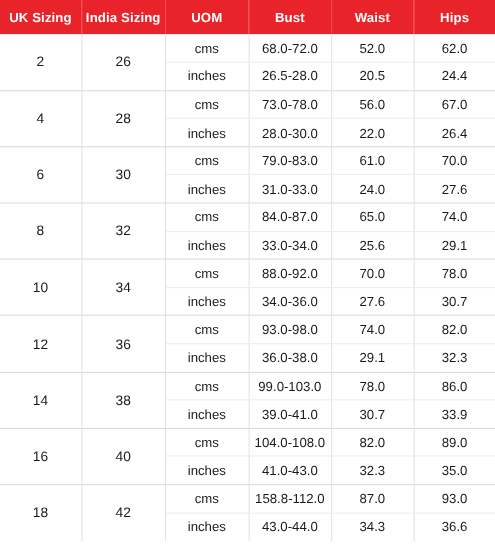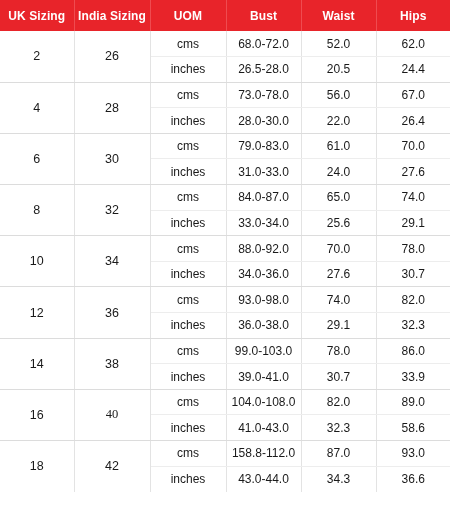--- a/index.html
+++ b/index.html
@@ -192,31 +192,31 @@
         <td class="measure">86.0</td>
       </tr>
       <tr class="row-inches group-end">
         <td class="measure">inches</td>
         <td class="measure">39.0-41.0</td>
         <td class="measure">30.7</td>
         <td class="measure">33.9</td>
       </tr>
       <tr class="row-cms">
         <td class="size-cell" rowspan="2" style="border-bottom: 1px solid rgb(220, 220, 220);">16</td>
-        <td class="size-cell" rowspan="2" style="border-bottom: 1px solid rgb(220, 220, 220); font-family: Liberation Serif, serif;">40</td>
+        <td class="size-cell" rowspan="2" style="border-bottom: 1px solid rgb(220, 220, 220);">40</td>
         <td class="measure">cms</td>
         <td class="measure">104.0-108.0</td>
         <td class="measure">82.0</td>
         <td class="measure">89.0</td>
       </tr>
       <tr class="row-inches group-end">
         <td class="measure">inches</td>
         <td class="measure">41.0-43.0</td>
         <td class="measure">32.3</td>
-        <td class="measure">58.6</td>
+        <td class="measure">35.0</td>
       </tr>
       <tr class="row-cms">
         <td class="size-cell" rowspan="2">18</td>
         <td class="size-cell" rowspan="2">42</td>
         <td class="measure">cms</td>
         <td class="measure">158.8-112.0</td>
         <td class="measure">87.0</td>
         <td class="measure">93.0</td>
       </tr>
       <tr class="row-inches group-end last-group">

